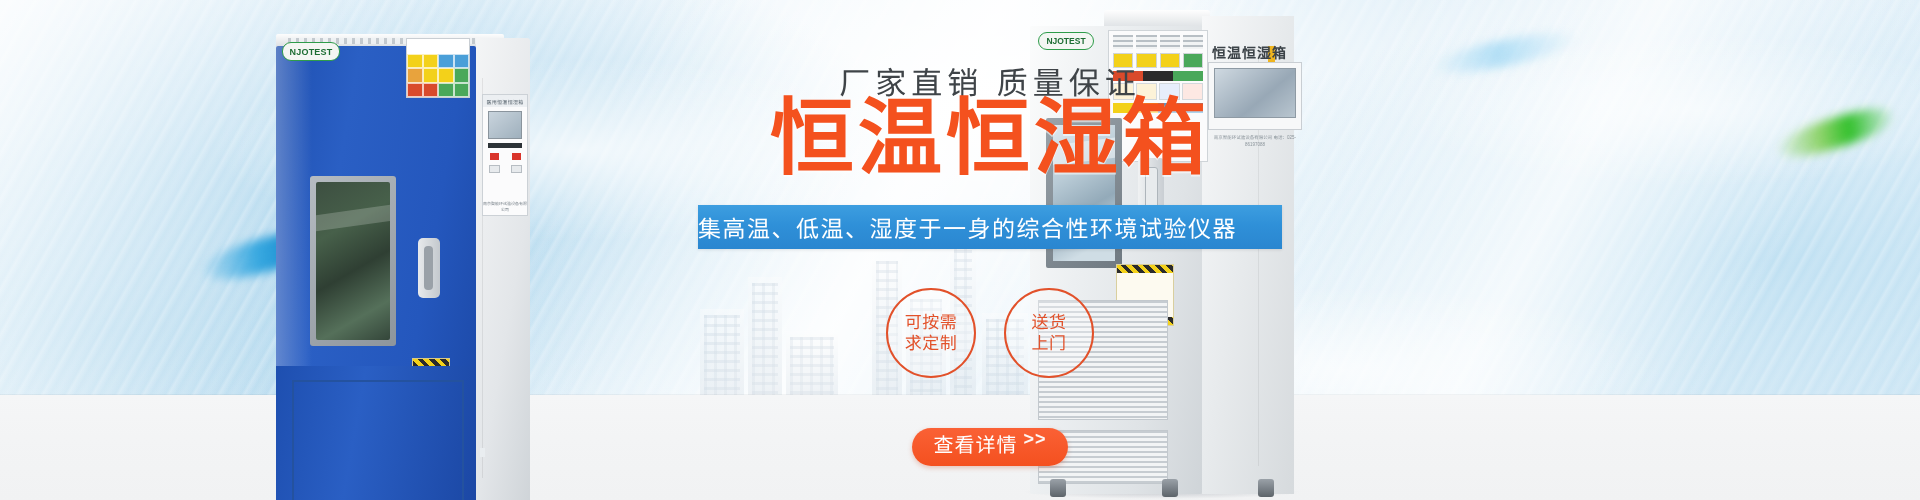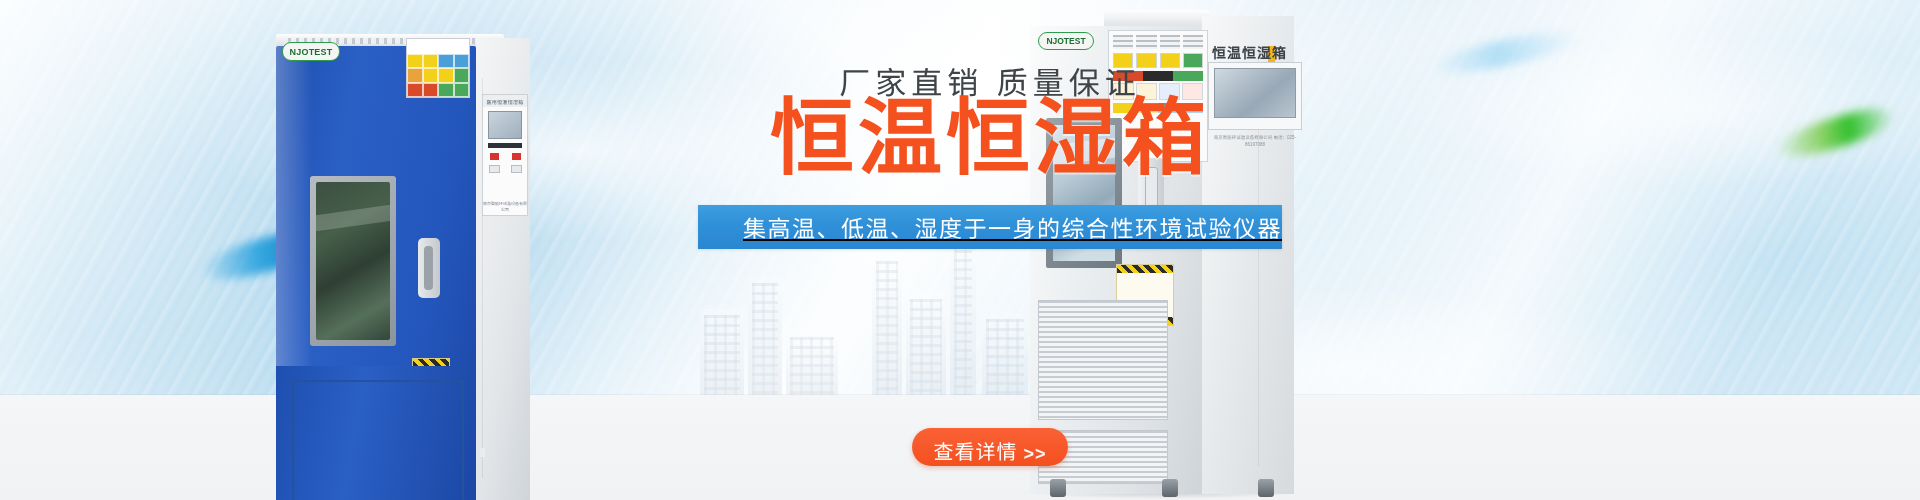--- a/index.html
+++ b/index.html
@@ -188,43 +188,42 @@
   .headline{
     position:absolute;left:0;top:96px;width:600px;text-align:center;
     font-size:84px;line-height:1;font-weight:bold;color:#f4511e;
     letter-spacing:4px;white-space:nowrap;
     text-shadow:0 2px 0 rgba(255,255,255,.55);
     font-family:"DejaVu Sans","Liberation Sans",sans-serif;
   }
   .subbar{
     position:absolute;left:8px;top:205px;width:584px;height:44px;
     background:linear-gradient(180deg,#3d9ee0 0%,#2f90d8 45%,#2a86d0 100%);
-    display:flex;align-items:center;justify-content:flex-end;
+    display:flex;align-items:center;justify-content:flex-start;
     box-shadow:0 1px 3px rgba(0,0,0,.10);
-    text-decoration:underline;
   }
   .subbar span{
     color:#ffffff;font-size:23px;letter-spacing:1.5px;white-space:nowrap;
     font-family:"Liberation Sans","DejaVu Sans",sans-serif;
   }
 
   .badges{position:absolute;left:0;top:288px;width:600px;display:flex;justify-content:center;gap:28px;}
   .badge{
     width:86px;height:86px;border-radius:50%;
     border:2px solid #e2512a;background:rgba(255,255,255,.30);
     display:flex;flex-direction:column;align-items:center;justify-content:center;
     color:#e2512a;font-size:17px;line-height:1.25;letter-spacing:.5px;
     font-family:"Liberation Sans","DejaVu Sans",sans-serif;
   }
 
   .cta{
     position:absolute;left:222px;top:428px;width:156px;height:38px;
     background:linear-gradient(180deg,#fa6135 0%,#f4501f 100%);
     border-radius:19px;border:none;cursor:pointer;
-    display:flex;align-items:flex-end;justify-content:center;gap:6px;
+    display:flex;align-items:flex-start;justify-content:center;gap:6px;
     color:#fff;font-size:20px;letter-spacing:1px;
     box-shadow:0 2px 5px rgba(200,70,30,.28);
     font-family:"Liberation Sans","DejaVu Sans",sans-serif;
   }
   .cta .arrows{font-size:18px;font-weight:bold;opacity:.95;}
 </style>
 </head>
 <body>
 
 <div class="banner">
@@ -388,20 +387,28 @@
 
     <div class="kicker">厂家直销  质量保证</div>
 
     <div class="headline">恒温恒湿箱</div>
 
     <div class="subbar">
       <span>集高温、低温、湿度于一身的综合性环境试验仪器</span>
     </div>
 
     <div class="badges">
+      <div class="badge">
+        <div>可按需</div>
+        <div>求定制</div>
+      </div>
+      <div class="badge">
+        <div>送货</div>
+        <div>上门</div>
+      </div>
     </div>
 
     <button class="cta">
       <span>查看详情</span>
       <span class="arrows">&gt;&gt;</span>
     </button>
 
   </div>
 </div>
 

